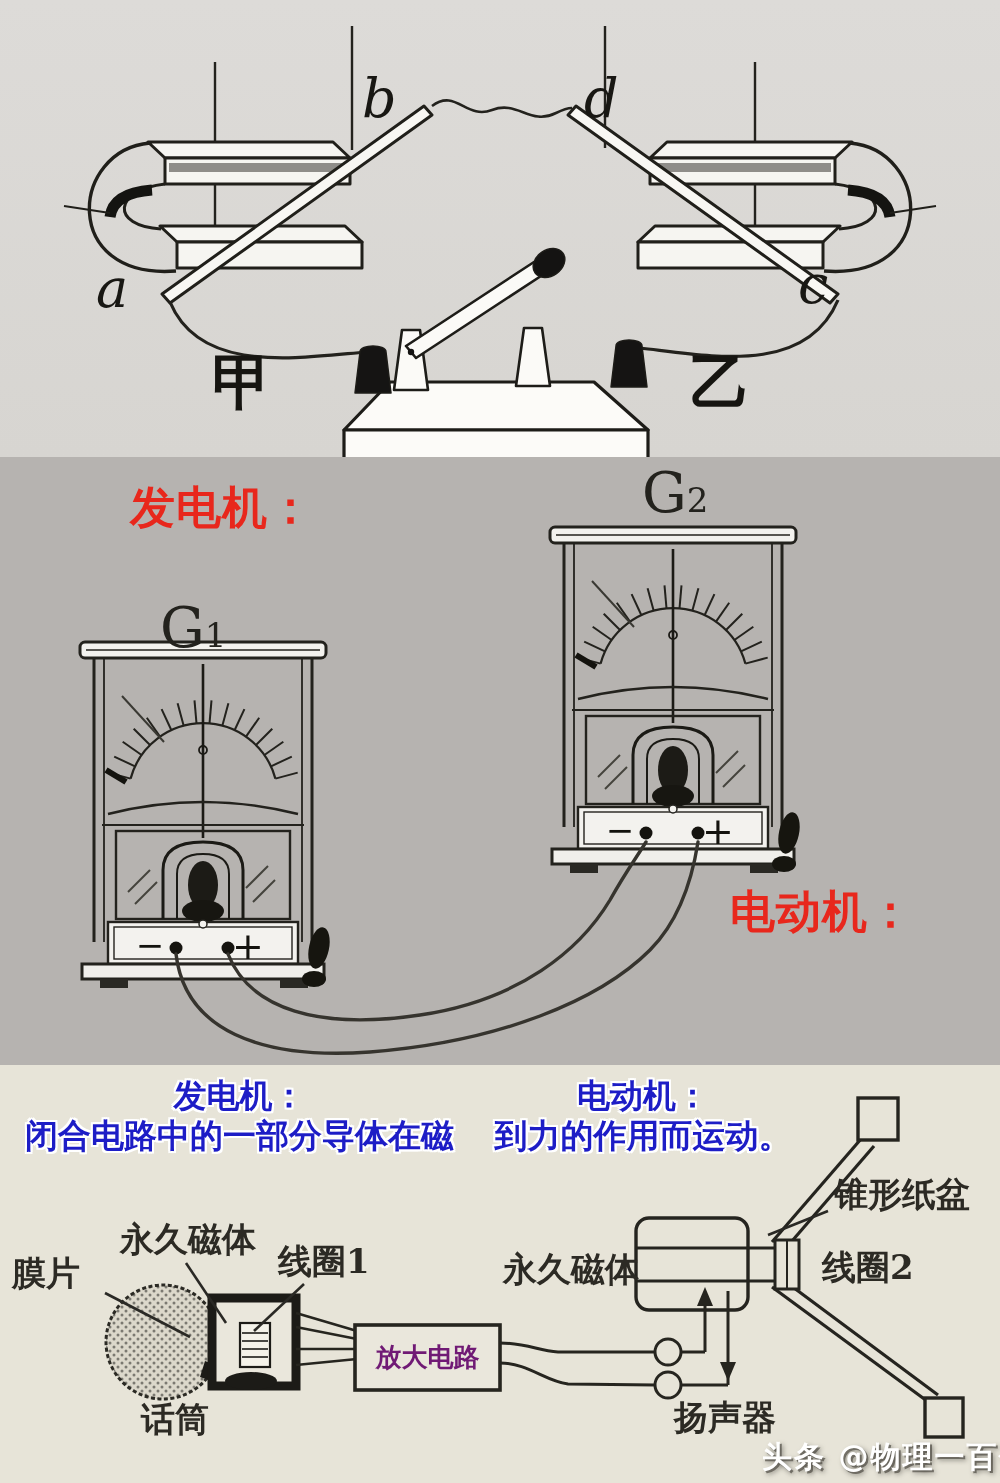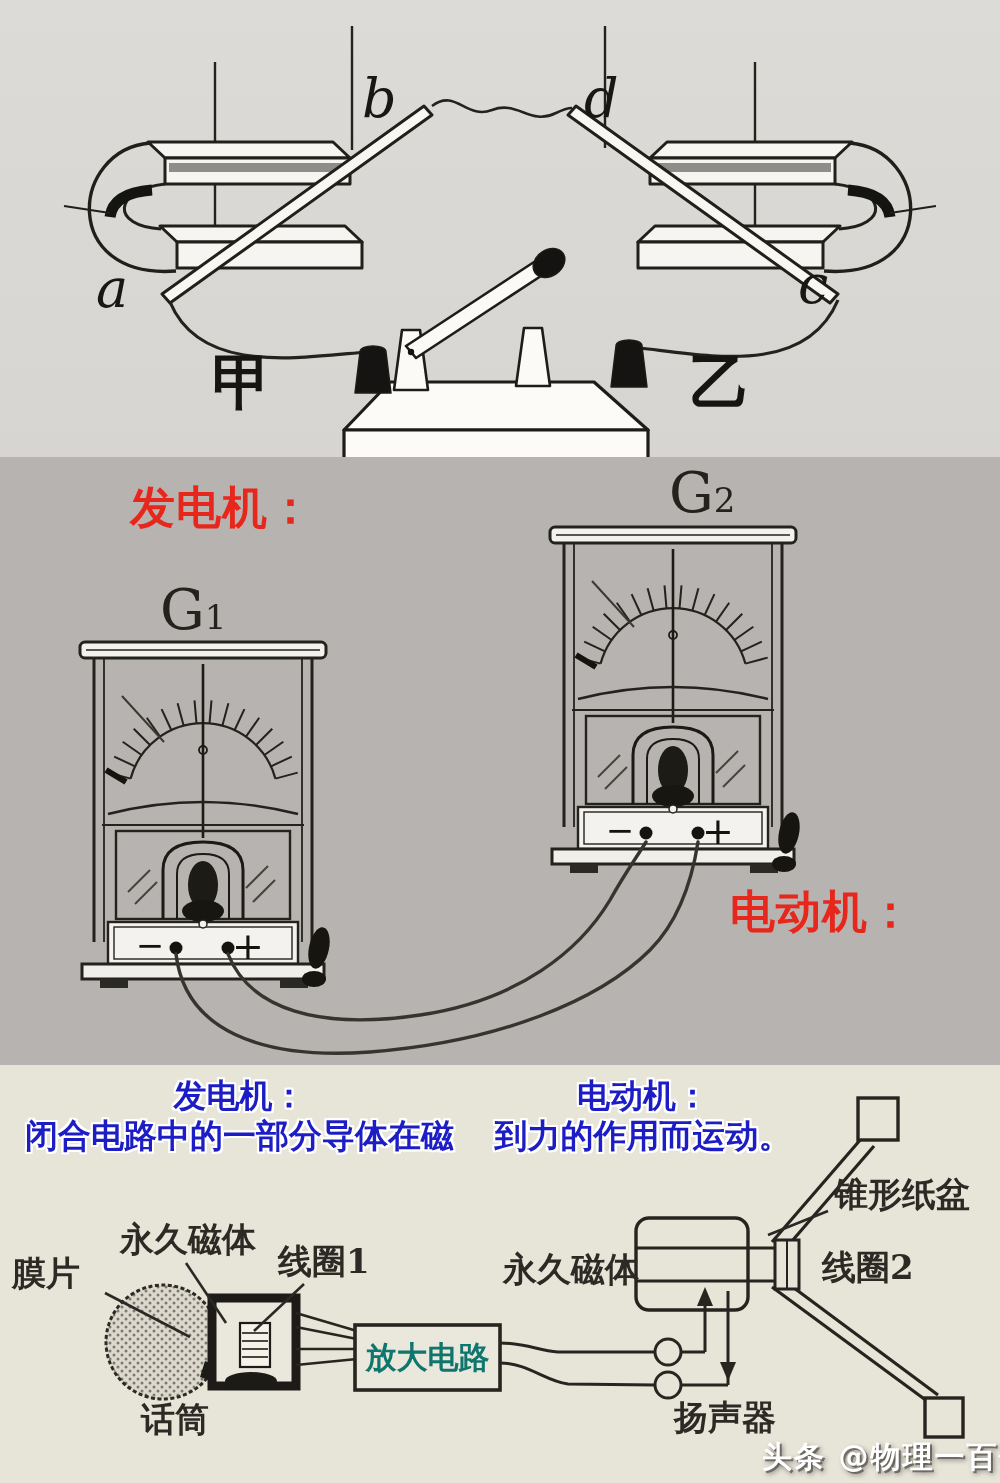--- a/index.html
+++ b/index.html
@@ -24,21 +24,21 @@
 
   .g-label { font-family:"DejaVu Serif","Liberation Serif",serif; font-size:56px; color:#23221d; line-height:1; }
   .g-label .sub { font-size:34px; }
 
   .blue-note { color:#1d1dc6; font-weight:800; text-align:center; line-height:1.22;
     text-shadow:-2px -2px 0 #fff,0 -2px 0 #fff,2px -2px 0 #fff,-2px 0 0 #fff,2px 0 0 #fff,-2px 2px 0 #fff,0 2px 0 #fff,2px 2px 0 #fff; }
   .blue-note div { font-size:33px; white-space:nowrap; }
 
   .diag-label { font-family:"DejaVu Serif","Liberation Serif",serif; font-size:34px; color:#2c2a24; font-weight:600; line-height:1.05; white-space:nowrap; }
   .amp-label { display:flex; align-items:center; justify-content:center;
-    font-family:"DejaVu Serif","Liberation Serif",serif; font-size:31px; font-weight:600; color:#0f766e; }
+    font-family:"DejaVu Serif","Liberation Serif",serif; font-size:26px; font-weight:600; color:#701a75; }
   .watermark { color:#ffffff; font-size:30px; font-weight:700; letter-spacing:2px; white-space:nowrap;
     text-shadow:2px 2px 0 rgba(70,68,60,.65), 3px 3px 5px rgba(45,44,38,.55); }
 
   .term-txt { font-family:"DejaVu Sans",sans-serif; font-size:34px; fill:#14130e; }
   .term-txt-plus { font-family:"DejaVu Sans",sans-serif; font-size:38px; fill:#14130e; }
 </style>
 </head>
 <body>
 
 <div class="page">
@@ -183,22 +183,22 @@
       </g>
     </svg>
 
     <div class="abs red-note" style="left:52px;top:23px;width:340px">
       <div>发电机：</div>
     </div>
     <div class="abs red-note" style="left:672px;top:427px;width:300px">
       <div>电动机：</div>
     </div>
 
-    <div class="abs g-label" style="left:160px;top:125px"><span>G</span><span class="sub">1</span></div>
-    <div class="abs g-label" style="left:669px;top:8px"><span>G</span><span class="sub">2</span></div>
+    <div class="abs g-label" style="left:160px;top:143px"><span>G</span><span class="sub">1</span></div>
+    <div class="abs g-label" style="left:642px;top:8px"><span>G</span><span class="sub">2</span></div>
   </section>
 
   <section class="sec" id="sec-bot">
     <svg class="layer" width="1000" height="418" viewBox="0 0 1000 418">
       <defs>
         <pattern id="micmesh" width="8" height="8" patternUnits="userSpaceOnUse">
           <rect width="8" height="8" fill="#dcd8cb"></rect>
           <circle cx="2" cy="2" r="1.5" fill="#7b7971"></circle>
           <circle cx="6" cy="6" r="1.5" fill="#7b7971"></circle>
         </pattern>

